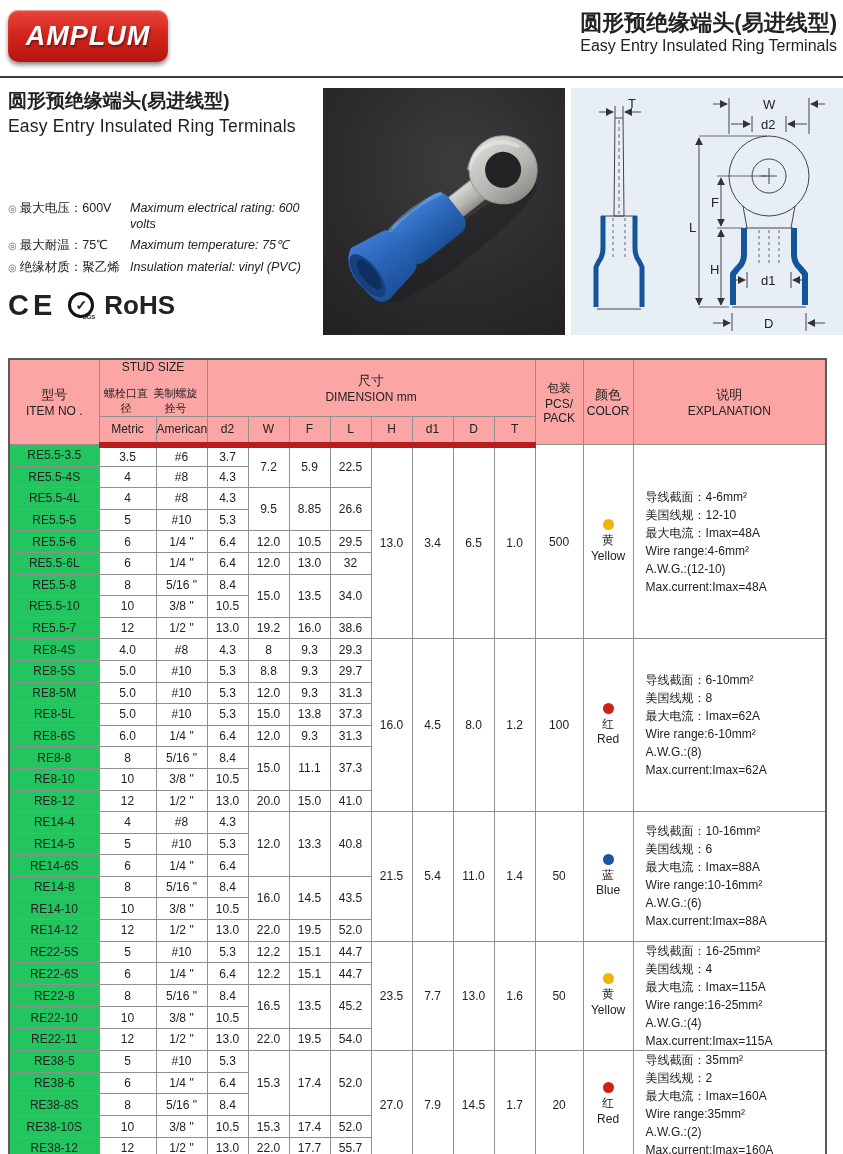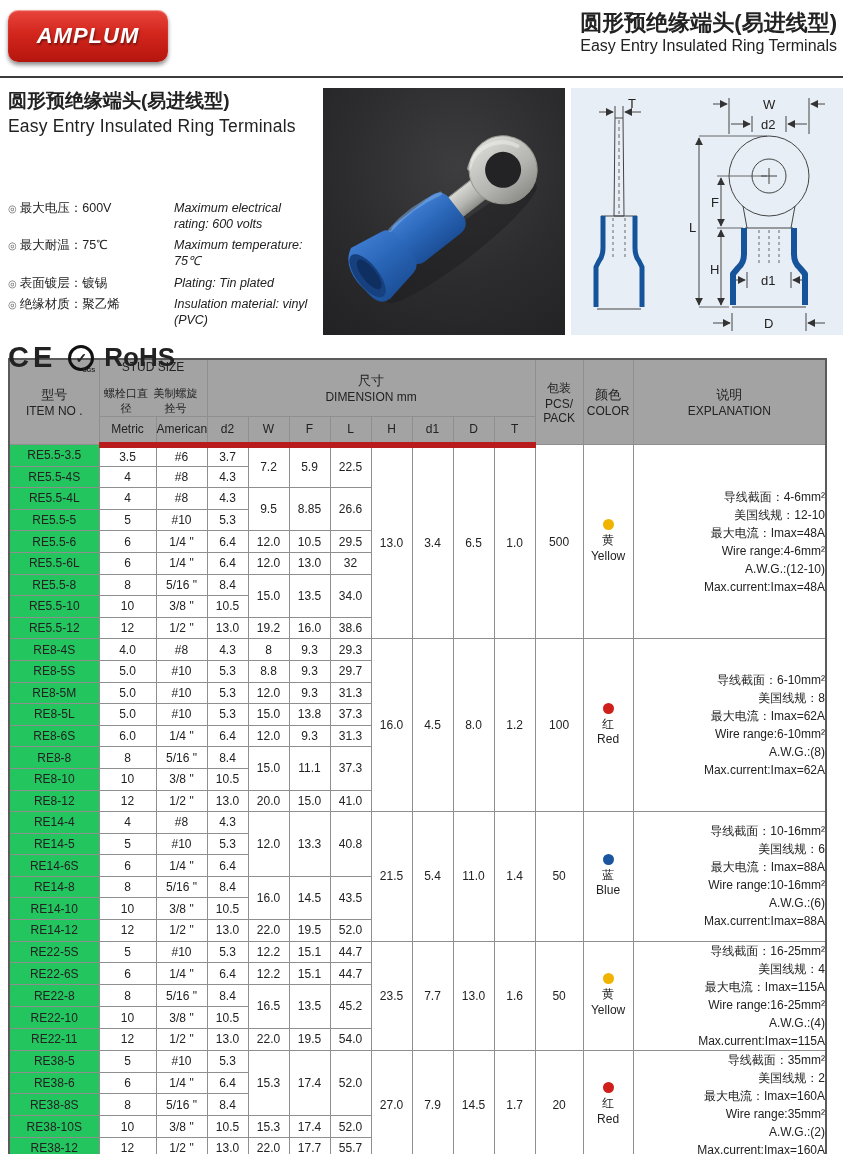--- a/index.html
+++ b/index.html
@@ -6,62 +6,62 @@
   html,body { background:#fff; }
   body { width:843px; height:1154px; font-family:"Liberation Sans", sans-serif; color:#222; overflow:hidden; }
 
   
   .hdr { display:flex; justify-content:space-between; align-items:flex-start;
          padding:8px 6px 0 8px; height:78px; border-bottom:2px solid #3c3c3c; }
   .logo { width:160px; height:52px; margin-top:2px; border-radius:10px;
           background:linear-gradient(180deg,#e8453c 0%,#d3261d 45%,#b5150e 100%);
           box-shadow:0 3px 4px rgba(0,0,0,.45), inset 0 1px 1px rgba(255,255,255,.5);
           display:flex; align-items:center; justify-content:center; }
-  .logo span { color:#fff; font-style:italic; font-weight:bold; font-size:22px;
+  .logo span { color:#fff; font-style:italic; font-weight:bold; font-size:27px;
                letter-spacing:1px; text-shadow:1px 2px 2px rgba(0,0,0,.4); }
   .hdr-titles { text-align:right; line-height:1.2; margin-top:2px; }
   .hdr-zh { font-size:22px; font-weight:bold; }
   .hdr-en { font-size:16px; }
 
   
   .strip { display:flex; margin:10px 0 0 8px; height:247px; }
   .left-panel { width:308px; }
   .p-title-zh { font-size:19px; font-weight:bold; }
   .p-title-en { font-size:17.5px; margin-top:2px; letter-spacing:.2px; }
   .spec-list { margin-top:64px; }
-  .spec-row { display:flex; margin-bottom:6px; font-size:12.5px; line-height:1.25;gap:44px; }
+  .spec-row { display:flex; margin-bottom:6px; font-size:12.5px; line-height:1.25; }
   .spec-zh { width:122px; }
   .bullet { color:#666; font-size:10px; margin-right:3px; }
   .spec-en { flex:1;font-style:italic; }
   .certs { margin-top:13px; display:flex; align-items:center; }
   .ce { font-size:29px; font-weight:bold; letter-spacing:4px; }
   .sgs { position:relative; width:26px; height:26px; border:3px solid #111; border-radius:50%;
          margin:0 10px 0 12px; display:flex; align-items:center; justify-content:center;
          font-size:14px; font-weight:bold; }
   .sgs i { position:absolute; right:-4px; bottom:-5px; font-style:normal; font-size:6px; font-weight:bold; }
   .rohs { font-size:26px; font-weight:bold; }
 
   .photo-wrap { width:242px; height:247px; margin-left:9px; }
   .diagram-wrap { width:272px; height:247px; margin-left:6px; background:#e8eef5; }
 
   
   table { border-collapse:collapse; table-layout:fixed; width:819px; margin:23px 0 0 8px;
           border:2px solid #5a5a5a; }
   th, td { border:1px solid #8f8f8f; text-align:center; vertical-align:middle;
            font-size:12px; padding:0; }
-  thead th { background:#a3a3a3; font-weight:normal; }
+  thead th { background:#fca5a5; font-weight:normal; }
   thead tr:first-child th { height:36px; }
   thead tr:last-child th { height:28px; border-bottom:6px solid #b91c1c; }
   .h-zh { font-size:13px; }
   .h-sm { font-size:11px; display:flex; justify-content:space-between; padding:0 4px;margin-top:12px; }
   tbody td { height:21.6px; }
   .item-col { background:#22c55e; }
   .color-cell { line-height:1.3; font-size:12px; }
   .dot { display:block; width:11px; height:11px; border-radius:50%; margin:0 auto 3px auto; }
-  .expl-cell { text-align:right; padding-left:23px; font-size:12px; line-height:1.5; }
+  .expl-cell { text-align:left; padding-left:12px; font-size:12px; line-height:1.5; }
 </style>
 </head>
 <body>
 
 <div class="hdr">
   <div class="logo">
     <span>AMPLUM</span>
   </div>
   <div class="hdr-titles">
     <div class="hdr-zh">圆形预绝缘端头(易进线型)</div>
@@ -76,24 +76,20 @@
     <div class="p-title-en">Easy Entry Insulated Ring Terminals</div>
 
     <div class="spec-list">
       <div class="spec-row">
         <span class="spec-zh"><span class="bullet">◎</span><span>最大电压：600V</span></span>
         <span class="spec-en">Maximum electrical rating: 600 volts</span>
       </div>
       <div class="spec-row">
         <span class="spec-zh"><span class="bullet">◎</span><span>最大耐温：75℃</span></span>
         <span class="spec-en">Maximum temperature: 75℃</span>
-      </div>
-      <div class="spec-row">
-        <span class="spec-zh"><span class="bullet">◎</span><span>表面镀层：镀锡</span></span>
-        <span class="spec-en">Plating: Tin plated</span>
       </div>
       <div class="spec-row">
         <span class="spec-zh"><span class="bullet">◎</span><span>绝缘材质：聚乙烯</span></span>
         <span class="spec-en">Insulation material: vinyl (PVC)</span>
       </div>
     </div>
 
     <div class="certs">
       <span class="ce">CE</span>
       <span class="sgs">
@@ -362,21 +358,21 @@
         <td rowspan="2">13.5</td>
         <td rowspan="2">34.0</td>
       </tr>
       <tr>
         <td class="item-col">RE5.5-10</td>
         <td>10</td>
         <td>3/8 "</td>
         <td>10.5</td>
       </tr>
       <tr>
-        <td class="item-col">RE5.5-12</td>
+        <td class="item-col">RE5.5-7</td>
         <td>12</td>
         <td>1/2 "</td>
         <td>13.0</td>
         <td>19.2</td>
         <td>16.0</td>
         <td>38.6</td>
       </tr>
       <tr>
         <td class="item-col">RE8-4S</td>
         <td>4.0</td>

